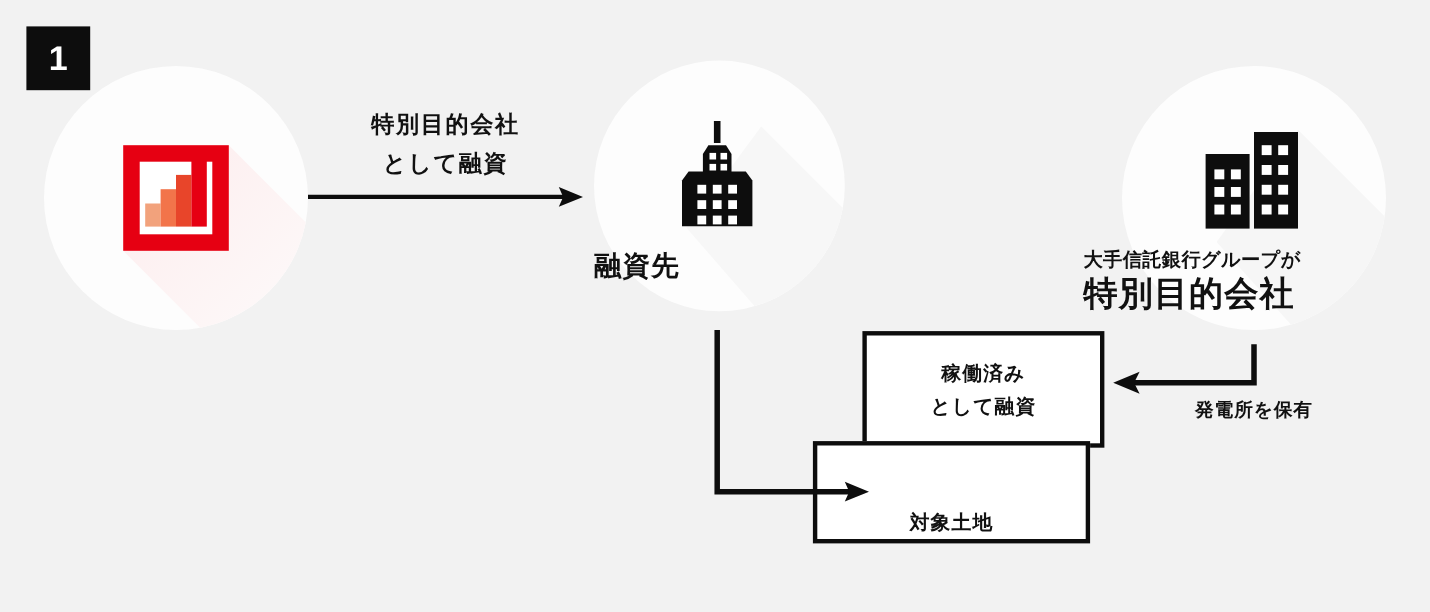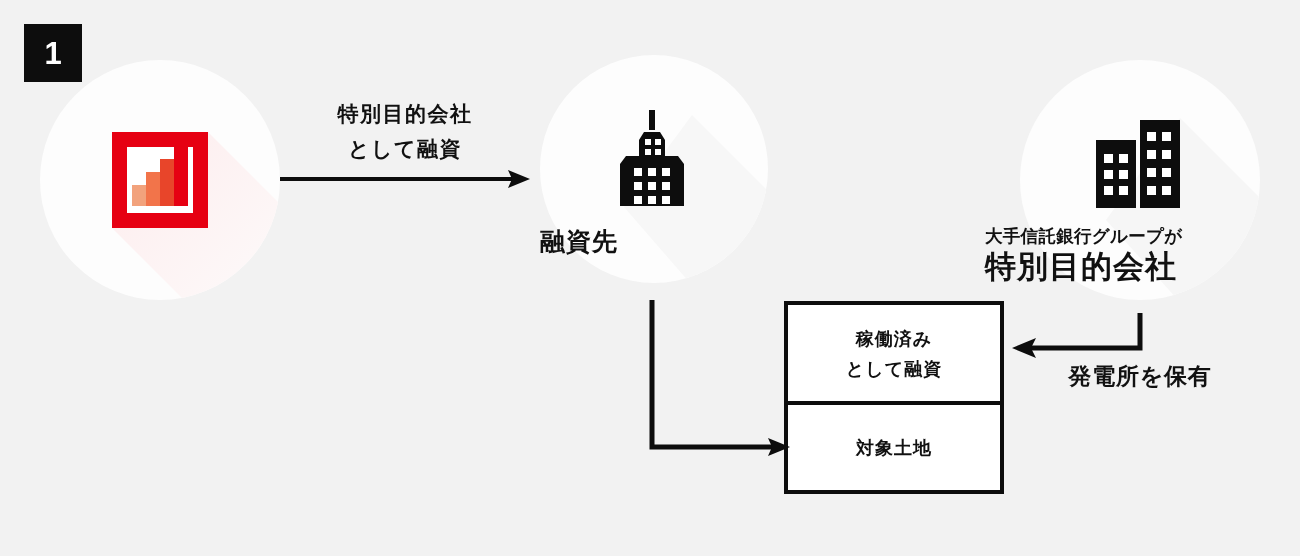--- a/index.html
+++ b/index.html
@@ -148,21 +148,21 @@
     font-size: 17px;
     font-weight: 700;
     letter-spacing: 0.8px;
     white-space: nowrap;
   }
   #hold-label {
     left: 1045px;
     top: 361px;
     width: 190px;
     text-align: center;
-    font-size: 23px;
+    font-size: 17px;
     font-weight: 700;
     letter-spacing: 0.8px;
     white-space: nowrap;
   }
 
   
   .asset-box {
     background: #ffffff;
     border: 4px solid #0d0d0d;
     box-sizing: border-box;
@@ -173,21 +173,21 @@
     text-align: center;
   }
   .asset-box .ln {
     font-size: 18px;
     font-weight: 700;
     line-height: 30px;
     letter-spacing: 1px;
     white-space: nowrap;
   }
   #box-solar { left: 784px; top: 301px; width: 220px; height: 106px; }
-  #box-land  { left: 784px; top: 401px; width: 220px; height: 93px; }
+  #box-land  { left: 739px; top: 401px; width: 252px; height: 93px; justify-content: flex-end; }
 
   
   #arrow-layer {
     left: 0;
     top: 0;
     width: 1300px;
     height: 556px;
     pointer-events: none;
   }
 </style>

